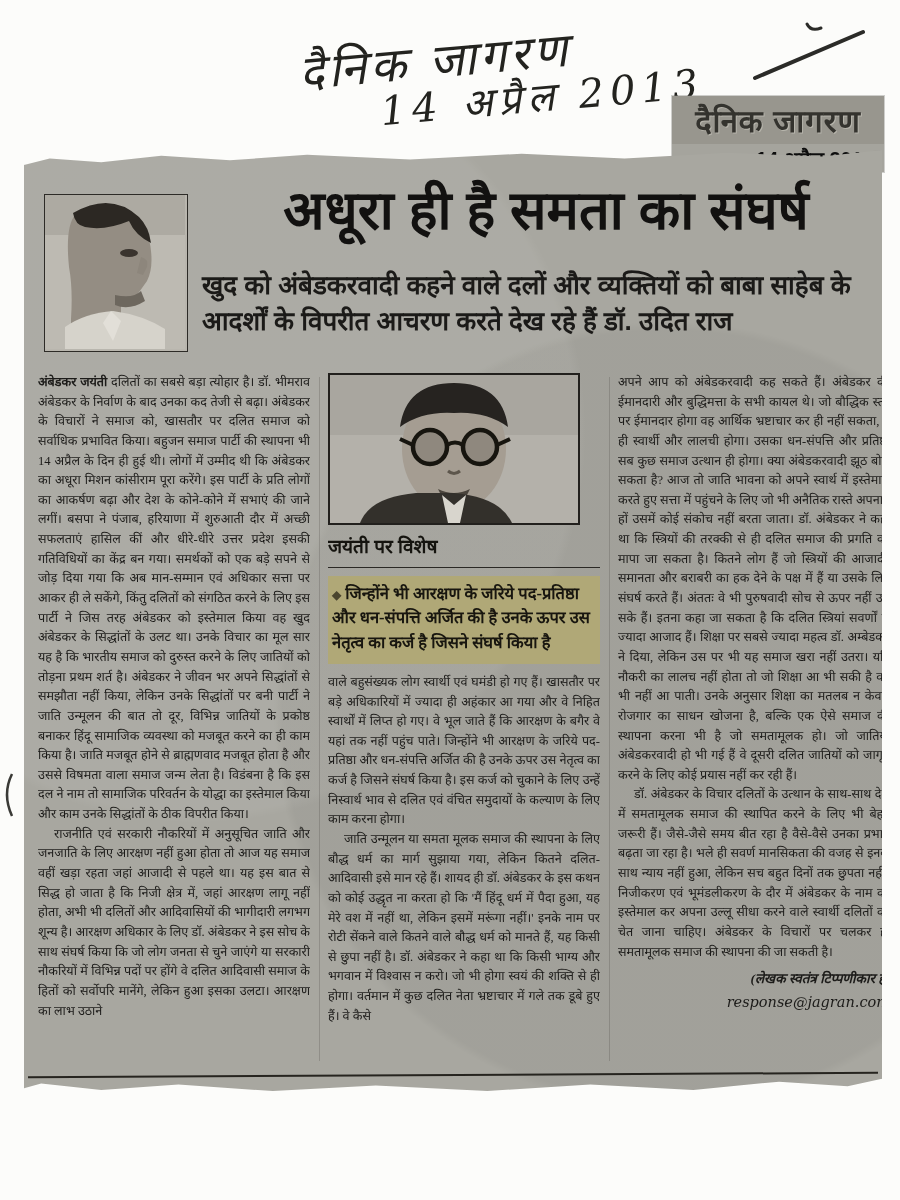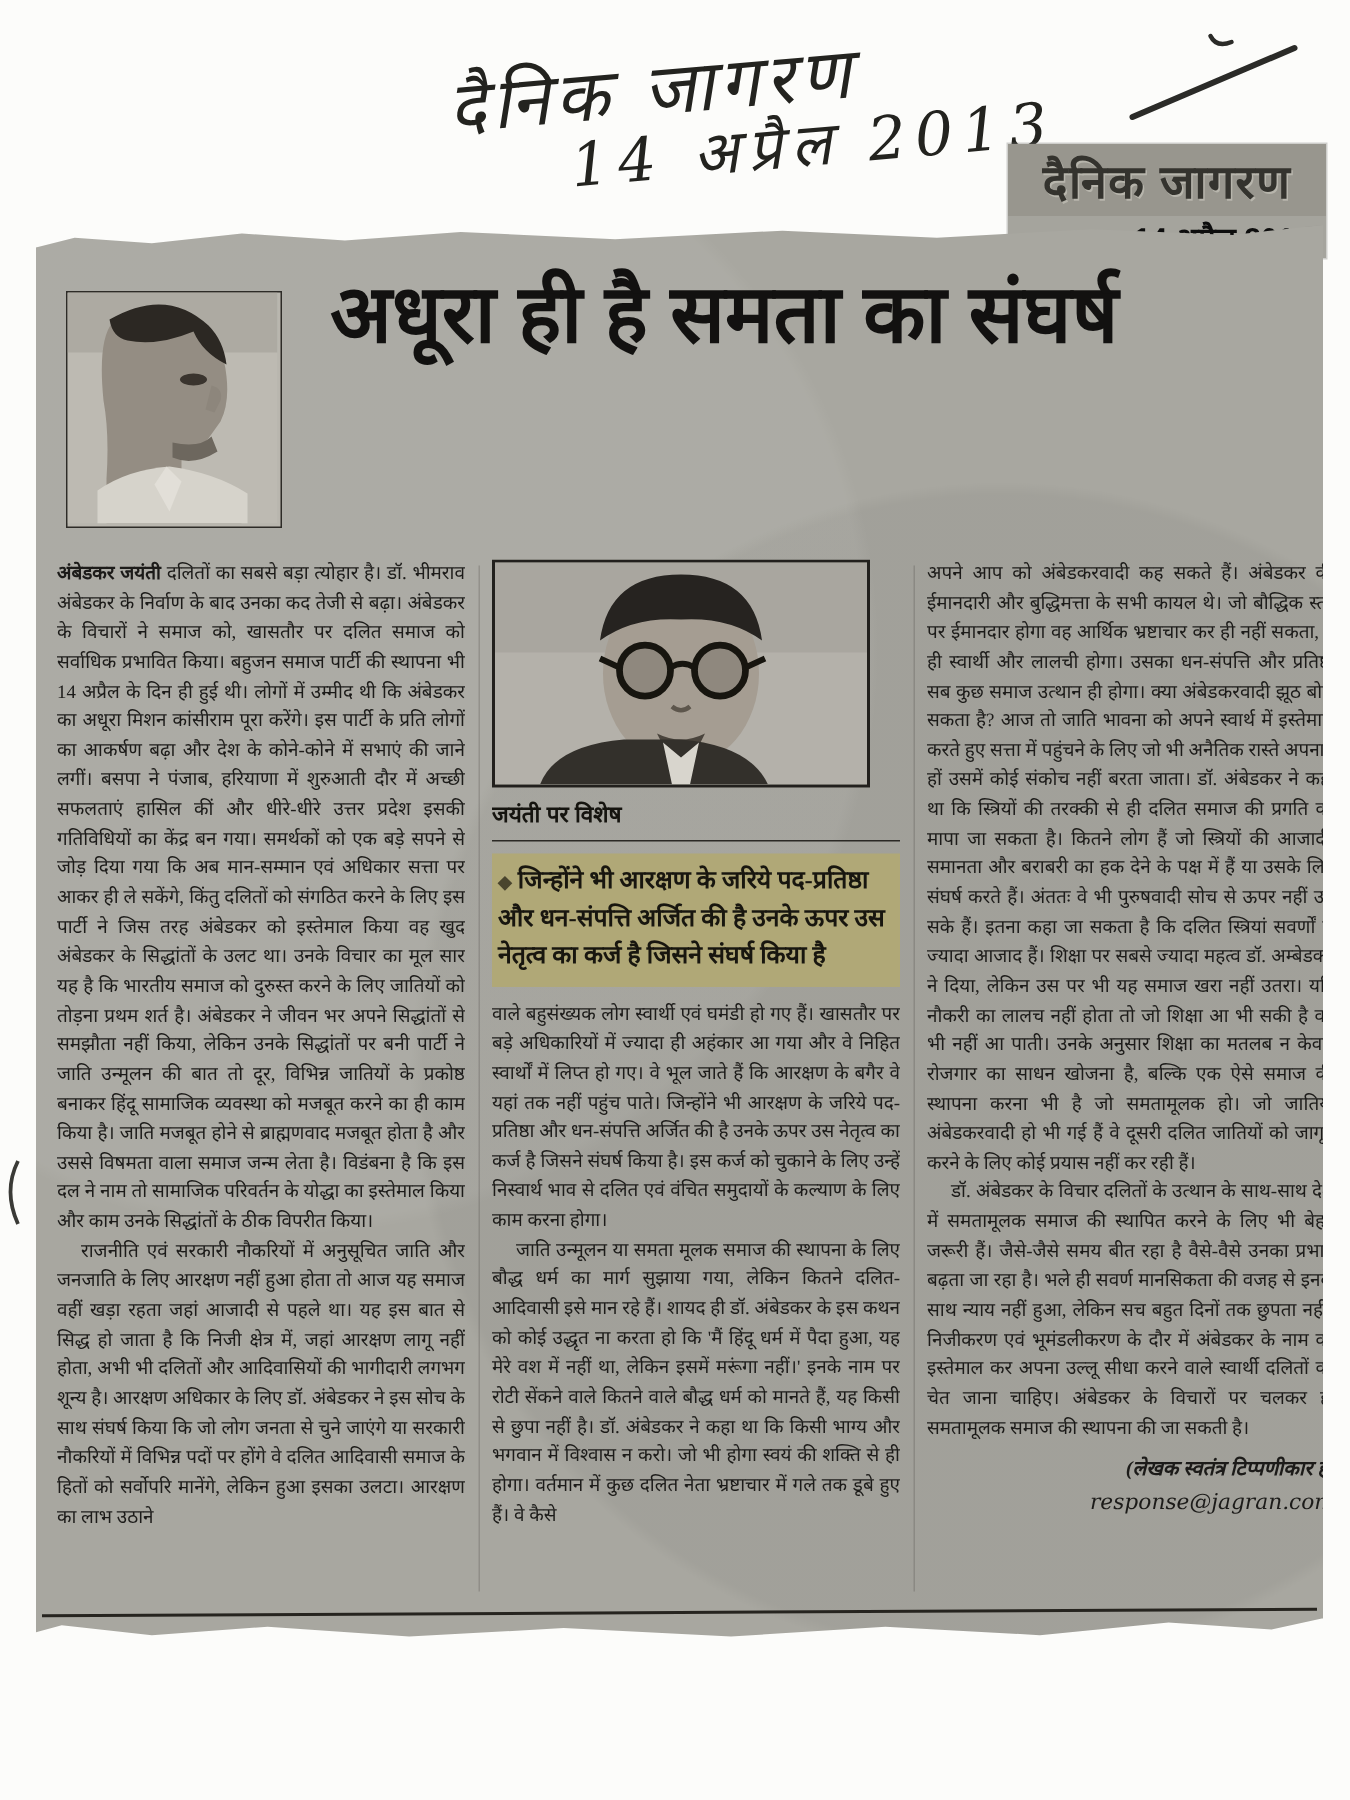--- a/index.html
+++ b/index.html
@@ -50,22 +50,22 @@
   .bottom-rule{
     position:absolute;left:4px;right:4px;bottom:16px;height:0;
     border-top:2px solid #26241f;transform:rotate(-.3deg);
   }
   
   .author-photo{
     position:absolute;left:20px;top:44px;width:142px;height:156px;
     border:1px solid #2d2b27;background:#b9b6ae;overflow:hidden;
   }
   .headline{
-    position:absolute;left:196px;top:32px;width:678px;
-    font-size:54px;font-weight:bold;color:#121110;text-align:left;
+    position:absolute;left:183px;top:32px;width:678px;
+    font-size:54px;font-weight:bold;color:#121110;text-align:center;
     letter-spacing:0px;line-height:1.05;
     font-family:"Liberation Sans","DejaVu Sans",sans-serif;
   }
   .subhead{
     position:absolute;left:178px;top:118px;width:676px;
     font-size:26px;font-weight:bold;color:#1b1a18;line-height:1.38;
   }
   
   .columns{position:absolute;left:14px;top:223px;width:830px;height:692px;}
   .col{
@@ -81,21 +81,21 @@
   .lead-bold{font-weight:bold;}
   .col-sep{position:absolute;top:4px;width:1px;height:684px;background:rgba(70,68,62,.25);}
   .sep1{left:281px;} .sep2{left:571px;}
   
   .ambedkar-photo{
     width:252px;height:152px;border:2px solid #22201d;background:#b2afa8;
     overflow:hidden;box-sizing:border-box;
   }
   .photo-caption{
     font-family:"Liberation Sans","DejaVu Sans",sans-serif;
-    font-weight:bold;font-size:15px;color:#15140f;
+    font-weight:bold;font-size:19px;color:#15140f;
     padding:7px 0 5px 0;border-bottom:1.6px solid #2b2925;margin-bottom:8px;
   }
   .pull-quote{
     background:#b0a877;
     padding:6px 6px 8px 4px;margin-bottom:9px;
     font-family:Liberation Serif, serif;
     font-weight:bold;font-size:16.5px;line-height:1.5;color:#18160f;
     text-align:left;
   }
   .quote-bullet{font-size:12px;color:#4a452e;margin-right:4px;}
@@ -141,20 +141,21 @@
       <path d="M28 18 q38 -22 66 4 q10 10 12 26 q-16 -8 -22 -22 q-24 10 -44 6 q-10 -2 -12 -14" fill="#2c2823"></path>
       <path d="M96 62 q8 2 6 10 l-4 8 -6 -2" fill="#8d867c"></path>
       <ellipse cx="84" cy="58" rx="9" ry="4" fill="#3a342e"></ellipse>
       <path d="M70 100 q18 4 26 -4 l4 10 q-16 10 -30 4" fill="#6d675e"></path>
       <path d="M20 154 l0 -22 q20 -14 48 -16 q30 4 52 18 l0 20" fill="#d6d3cb"></path>
       <path d="M66 116 l10 10 -8 20 -10 -18" fill="#e2dfd8"></path>
     </svg>
   </div>
 
   <div class="headline">अधूरा ही है समता का संघर्ष</div>
+  <div class="subhead">खुद को अंबेडकरवादी कहने वाले दलों और व्यक्तियों को बाबा साहेब के आदर्शों के विपरीत आचरण करते देख रहे हैं डॉ. उदित राज</div>
 
   <div class="columns">
     <div class="col-sep sep1"></div>
     <div class="col-sep sep2"></div>
 
     <div class="col col1">
       <p><span class="lead-bold">अंबेडकर जयंती</span><span> दलितों का सबसे बड़ा त्योहार है। डॉ. भीमराव अंबेडकर के निर्वाण के बाद उनका कद तेजी से बढ़ा। अंबेडकर के विचारों ने समाज को, खासतौर पर दलित समाज को सर्वाधिक प्रभावित किया। बहुजन समाज पार्टी की स्थापना भी 14 अप्रैल के दिन ही हुई थी। लोगों में उम्मीद थी कि अंबेडकर का अधूरा मिशन कांसीराम पूरा करेंगे। इस पार्टी के प्रति लोगों का आकर्षण बढ़ा और देश के कोने-कोने में सभाएं की जाने लगीं। बसपा ने पंजाब, हरियाणा में शुरुआती दौर में अच्छी सफलताएं हासिल कीं और धीरे-धीरे उत्तर प्रदेश इसकी गतिविधियों का केंद्र बन गया। समर्थकों को एक बड़े सपने से जोड़ दिया गया कि अब मान-सम्मान एवं अधिकार सत्ता पर आकर ही ले सकेंगे, किंतु दलितों को संगठित करने के लिए इस पार्टी ने जिस तरह अंबेडकर को इस्तेमाल किया वह खुद अंबेडकर के सिद्धांतों के उलट था। उनके विचार का मूल सार यह है कि भारतीय समाज को दुरुस्त करने के लिए जातियों को तोड़ना प्रथम शर्त है। अंबेडकर ने जीवन भर अपने सिद्धांतों से समझौता नहीं किया, लेकिन उनके सिद्धांतों पर बनी पार्टी ने जाति उन्मूलन की बात तो दूर, विभिन्न जातियों के प्रकोष्ठ बनाकर हिंदू सामाजिक व्यवस्था को मजबूत करने का ही काम किया है। जाति मजबूत होने से ब्राह्मणवाद मजबूत होता है और उससे विषमता वाला समाज जन्म लेता है। विडंबना है कि इस दल ने नाम तो सामाजिक परिवर्तन के योद्धा का इस्तेमाल किया और काम उनके सिद्धांतों के ठीक विपरीत किया।</span></p>
       <p class="indent">राजनीति एवं सरकारी नौकरियों में अनुसूचित जाति और जनजाति के लिए आरक्षण नहीं हुआ होता तो आज यह समाज वहीं खड़ा रहता जहां आजादी से पहले था। यह इस बात से सिद्ध हो जाता है कि निजी क्षेत्र में, जहां आरक्षण लागू नहीं होता, अभी भी दलितों और आदिवासियों की भागीदारी लगभग शून्य है। आरक्षण अधिकार के लिए डॉ. अंबेडकर ने इस सोच के साथ संघर्ष किया कि जो लोग जनता से चुने जाएंगे या सरकारी नौकरियों में विभिन्न पदों पर होंगे वे दलित आदिवासी समाज के हितों को सर्वोपरि मानेंगे, लेकिन हुआ इसका उलटा। आरक्षण का लाभ उठाने</p>
     </div>
 

